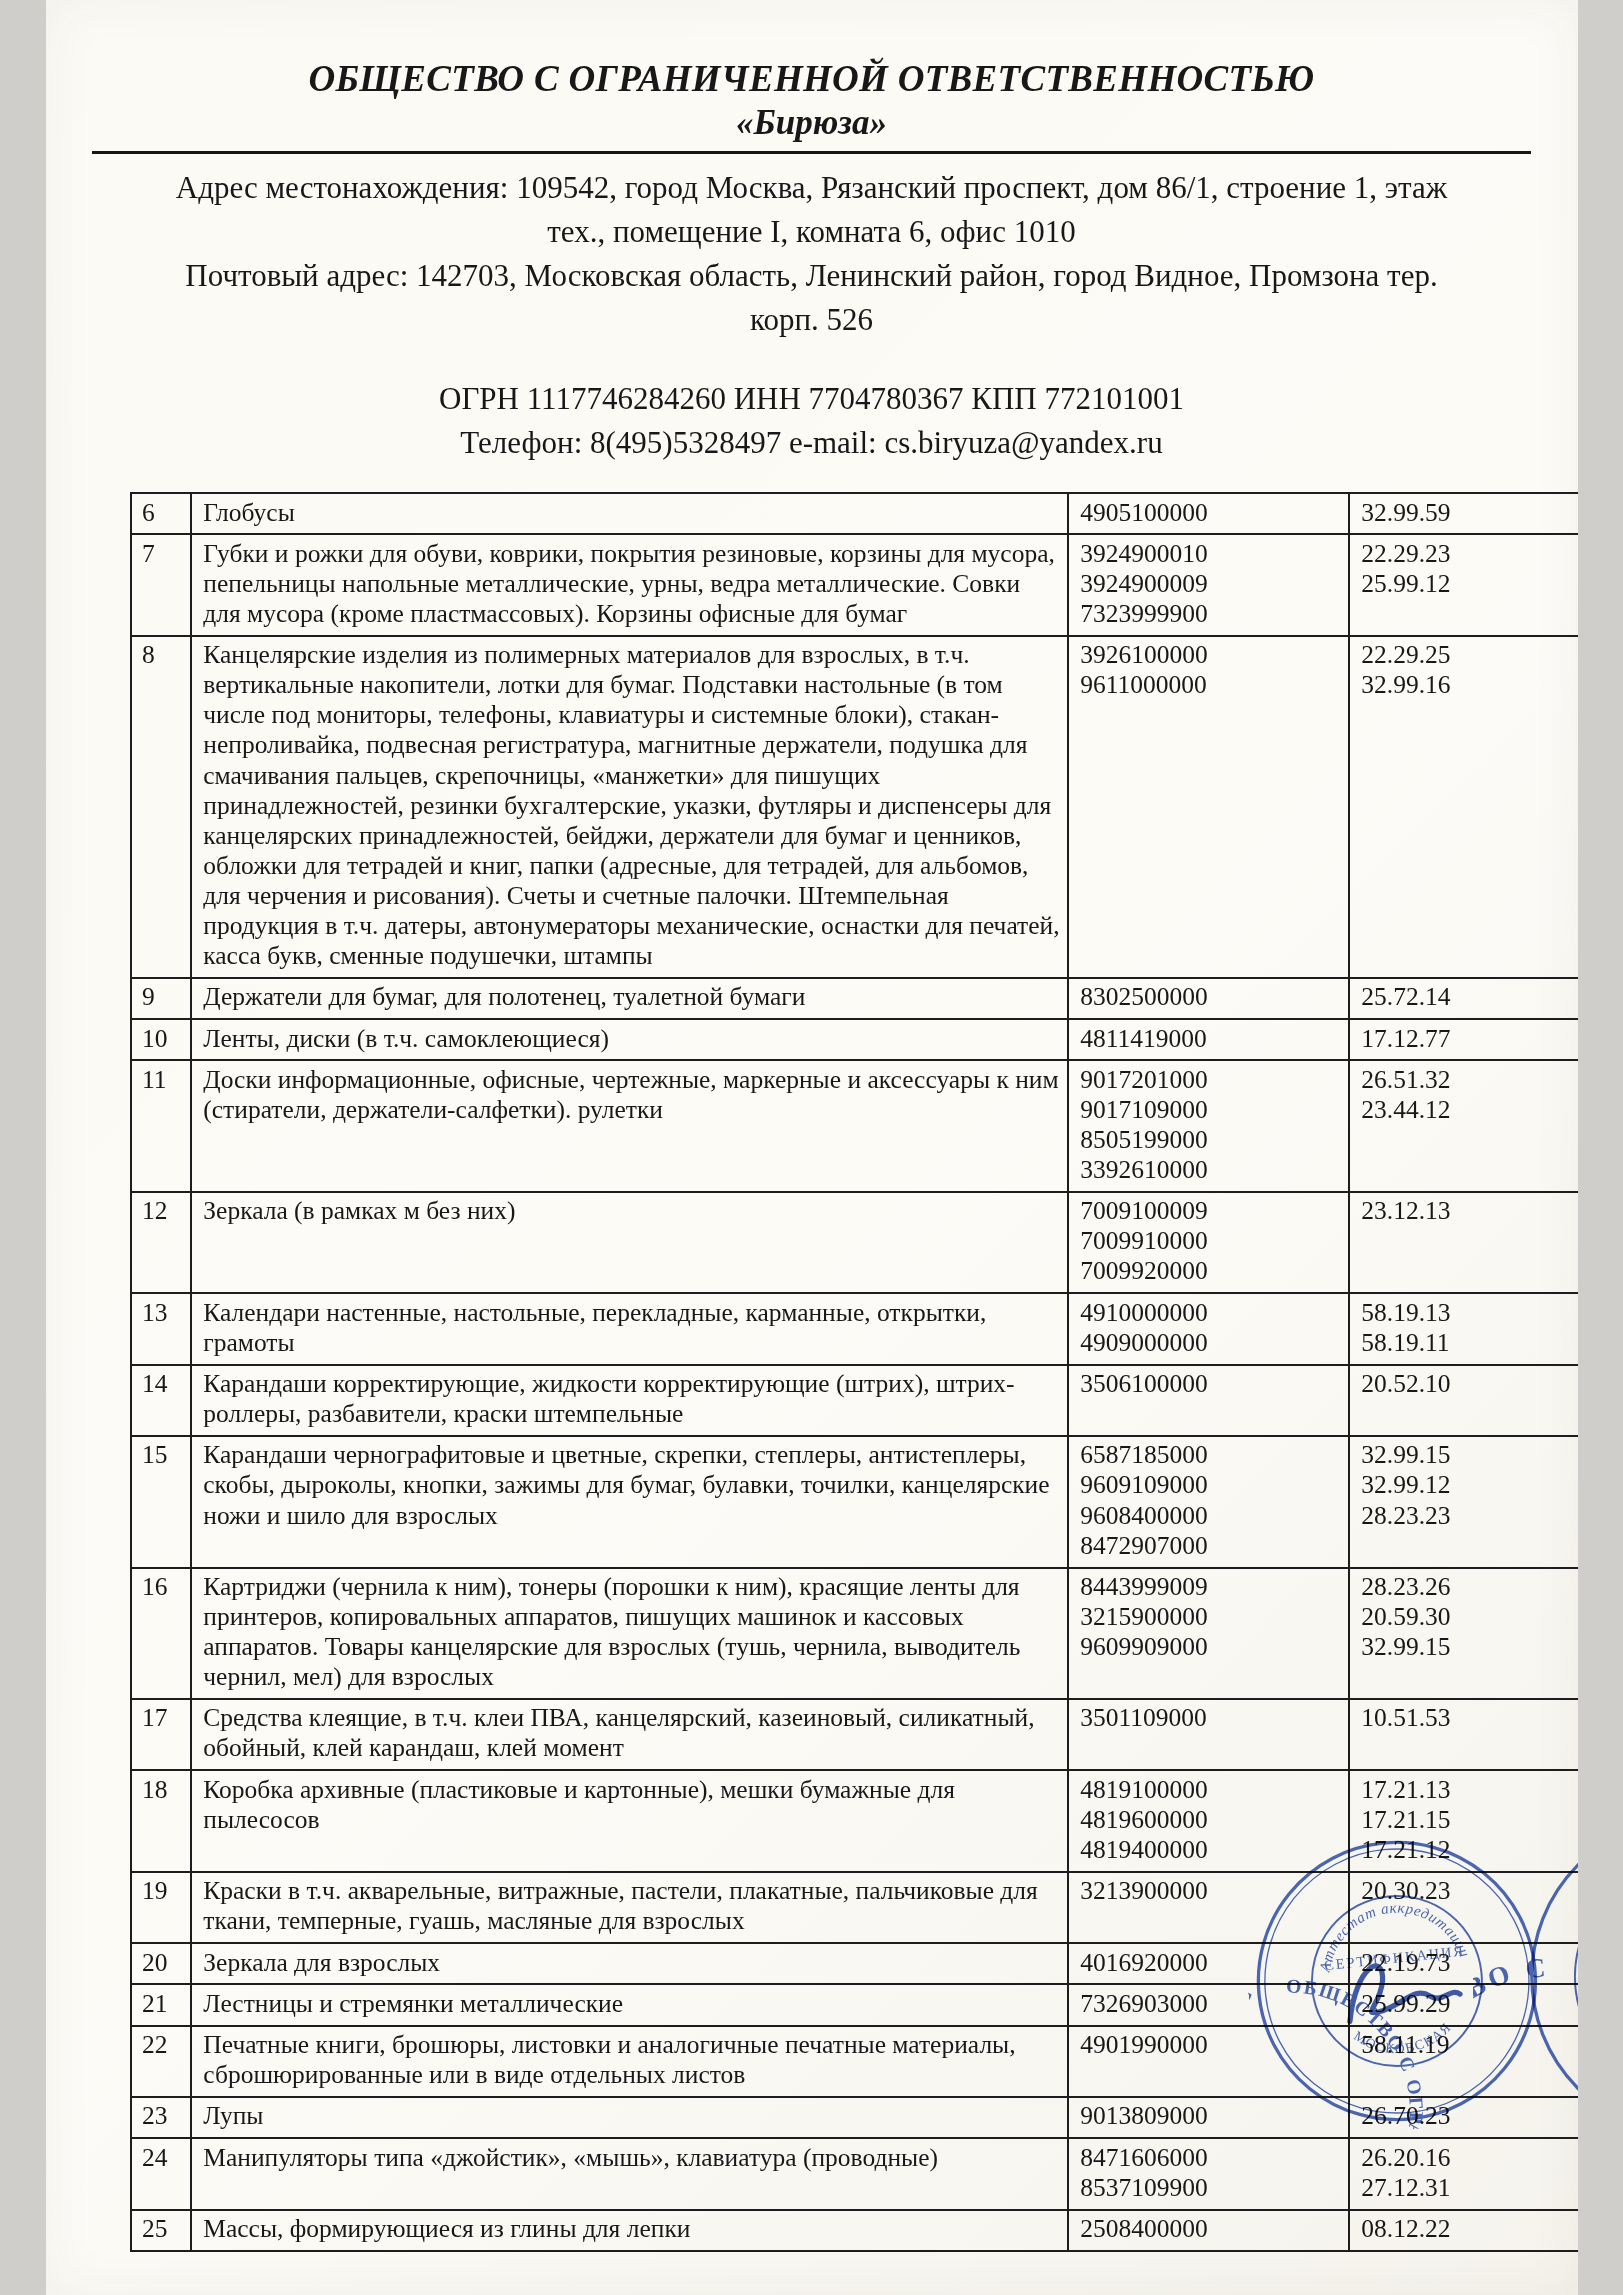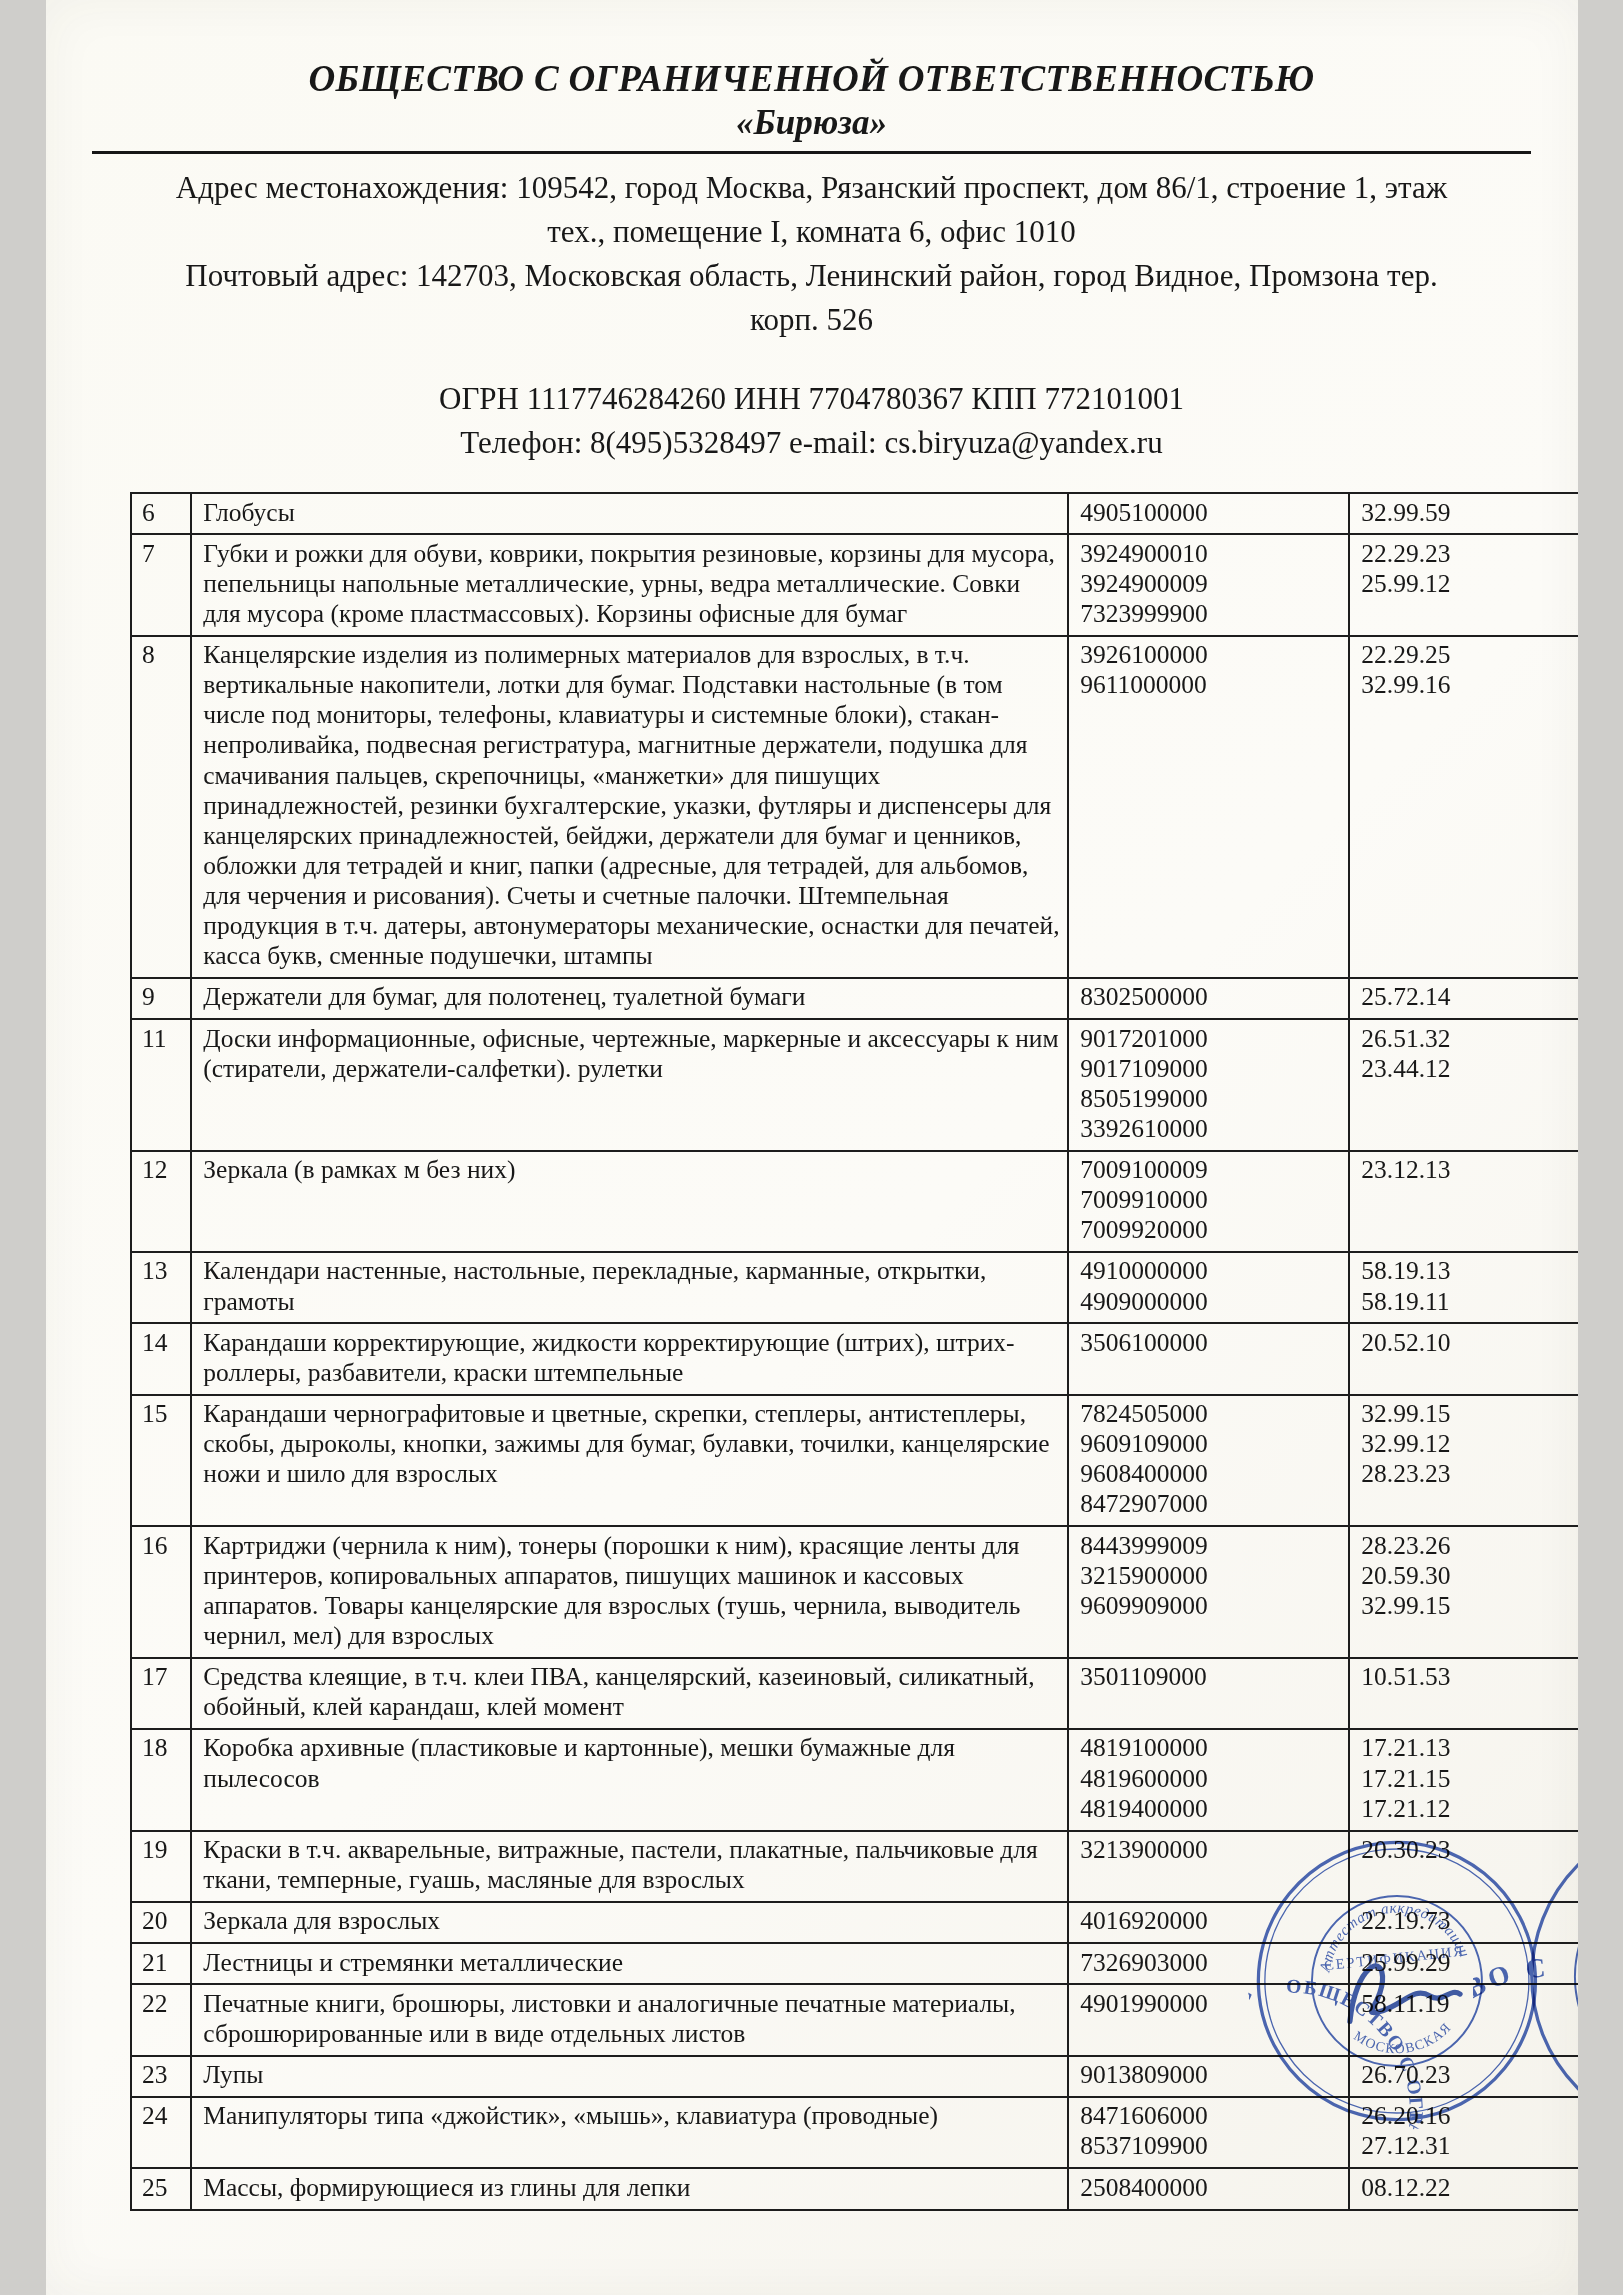--- a/index.html
+++ b/index.html
@@ -98,20 +98,30 @@
       <td class="cell-num">9</td>
       <td class="cell-desc">Держатели для бумаг, для полотенец, туалетной бумаги</td>
       <td class="cell-code">
             <div>8302500000</div>
           </td>
       <td class="cell-code">
             <div>25.72.14</div>
           </td>
     </tr>
         <tr>
+      <td class="cell-num">10</td>
+      <td class="cell-desc">Ленты, диски (в т.ч. самоклеющиеся)</td>
+      <td class="cell-code">
+            <div>4811419000</div>
+          </td>
+      <td class="cell-code">
+            <div>17.12.77</div>
+          </td>
+    </tr>
+        <tr>
       <td class="cell-num">11</td>
       <td class="cell-desc">Доски информационные, офисные, чертежные, маркерные и аксессуары к ним (стиратели, держатели-салфетки). рулетки</td>
       <td class="cell-code">
             <div>9017201000</div>
             <div>9017109000</div>
             <div>8505199000</div>
             <div>3392610000</div>
           </td>
       <td class="cell-code">
             <div>26.51.32</div>
@@ -149,21 +159,21 @@
             <div>3506100000</div>
           </td>
       <td class="cell-code">
             <div>20.52.10</div>
           </td>
     </tr>
         <tr>
       <td class="cell-num">15</td>
       <td class="cell-desc">Карандаши чернографитовые и цветные, скрепки, степлеры, антистеплеры, скобы, дыроколы, кнопки, зажимы для бумаг, булавки, точилки, канцелярские ножи и шило для взрослых</td>
       <td class="cell-code">
-            <div>7824505000</div>
+            <div>6587185000</div>
             <div>9609109000</div>
             <div>9608400000</div>
             <div>8472907000</div>
           </td>
       <td class="cell-code">
             <div>32.99.15</div>
             <div>32.99.12</div>
             <div>28.23.23</div>
           </td>
     </tr>

